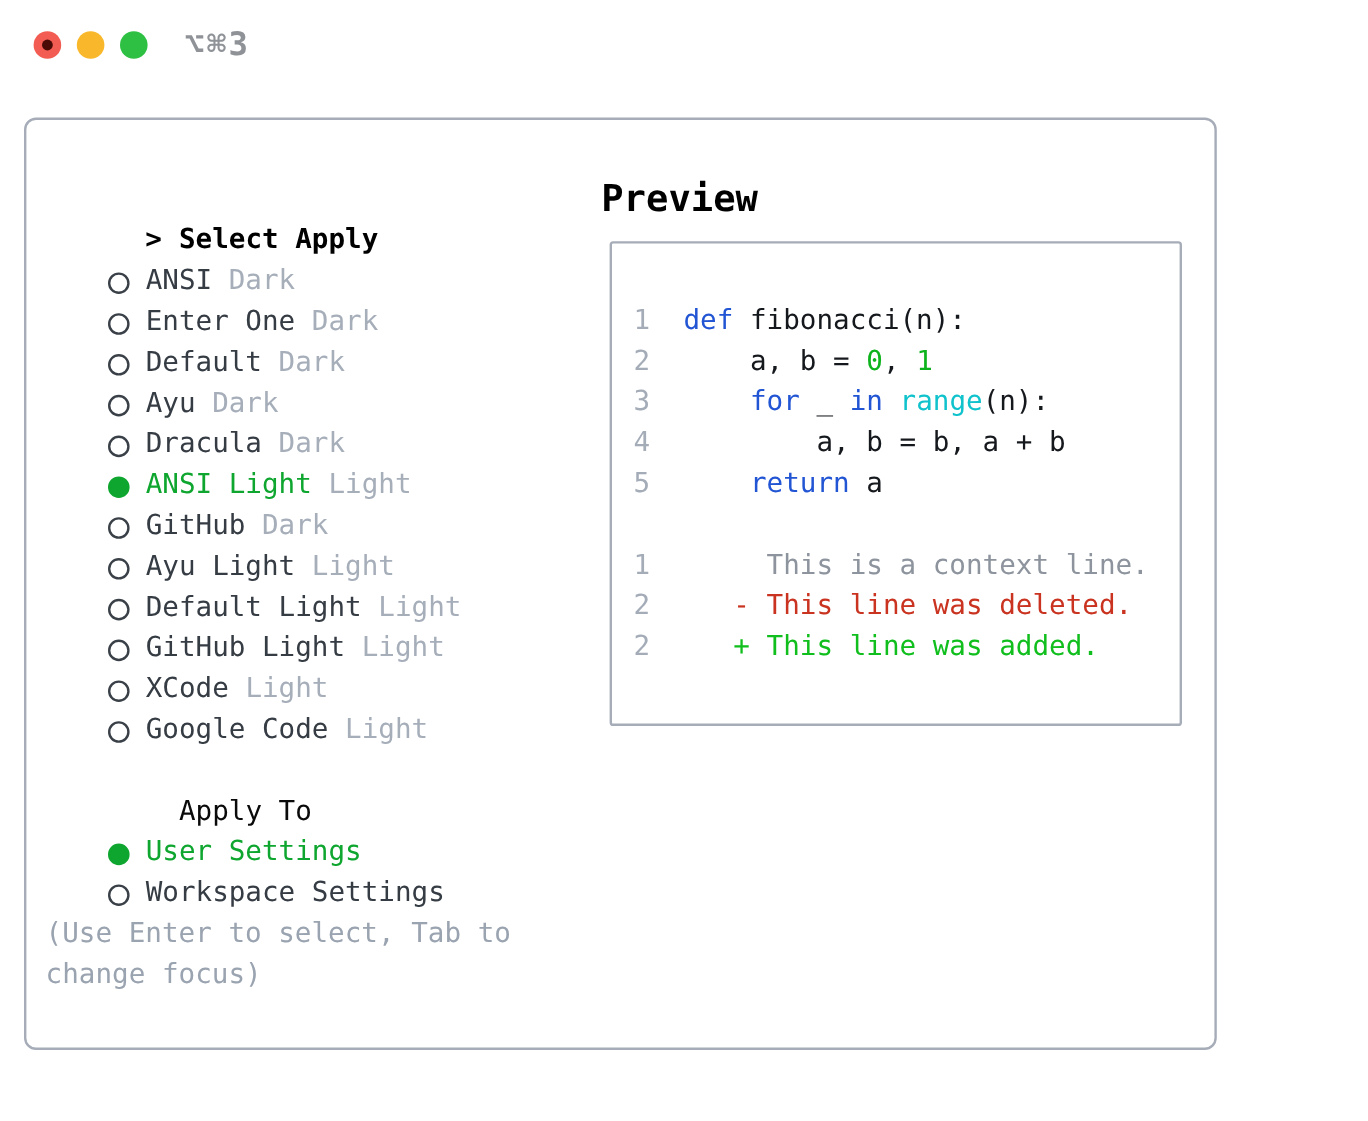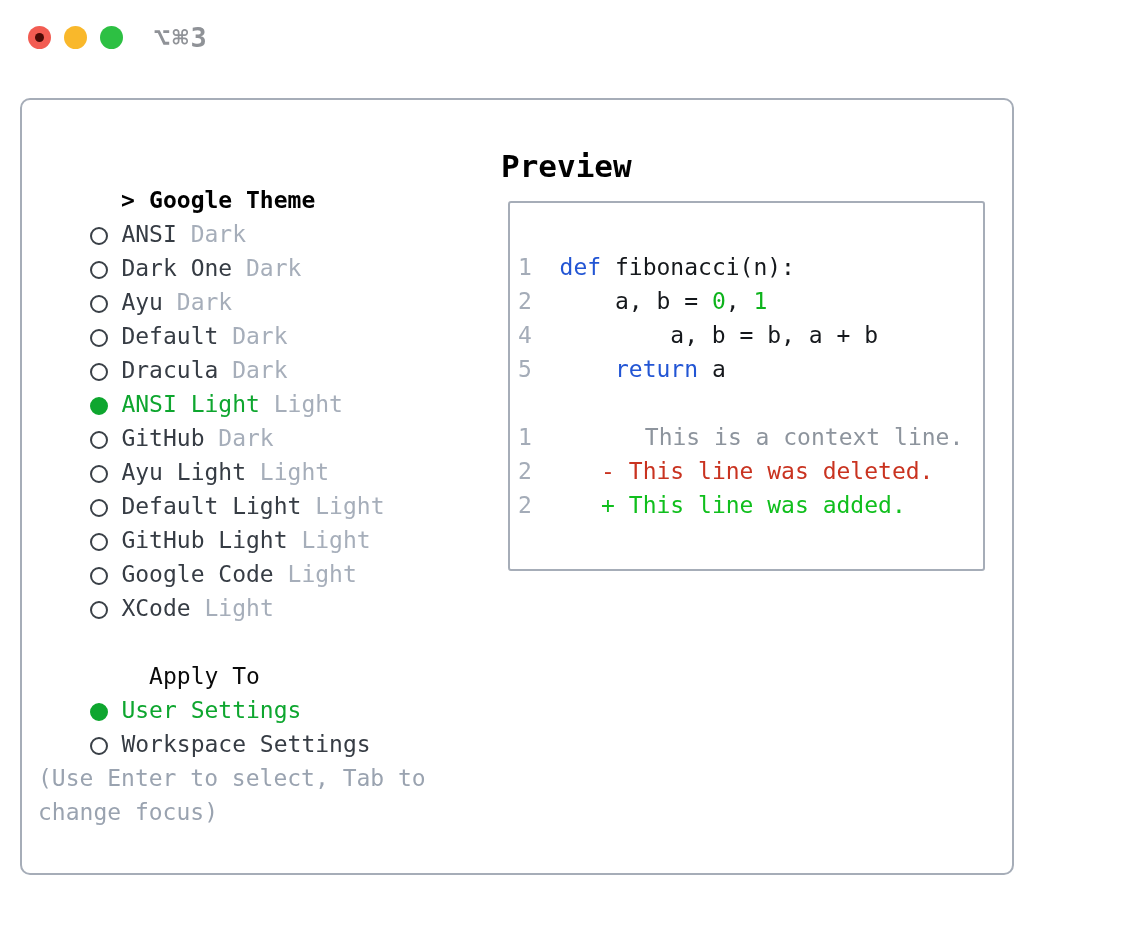--- a/index.html
+++ b/index.html
@@ -52,64 +52,64 @@
   .option-label { color: var(--text-dark); }
   .option-row.selected .option-label { color: var(--selected-green); }
   .hint { color: var(--hint-gray); font-size: 23px; line-height: 34px; max-width: 29ch; }
 
   
   .right-col { position: absolute; left: 479px; top: 49px; }
   .preview-title { font-size: 31px; line-height: 34px; font-weight: bold; color: #000; }
   .preview-box {
     margin: 18px 0 0 7px; width: 477px;
     border: 2px solid var(--border-gray); border-radius: 3px;
-    padding: 47px 8px; background: #fff;
+    padding: 47px 18px; background: #fff;
   }
   .code-line { height: 34px; line-height: 34px; white-space: pre; font-size: 23px; }
   .t-lineno  { color: var(--lineno-gray); }
   .t-plain   { color: var(--code-dark); }
   .t-keyword { color: var(--keyword-blue); }
   .t-number  { color: var(--number-green); }
   .t-builtin { color: var(--builtin-cyan); }
-  .t-context { color: var(--context-gray); margin-left: 16px; }
+  .t-context { color: var(--context-gray); }
   .t-deleted { color: var(--deleted-red); }
   .t-added   { color: var(--added-green); }
 </style>
 </head>
 <body>
 
 <div class="titlebar">
   <span class="light red"></span>
   <span class="light yellow"></span>
   <span class="light green"></span>
   <div class="window-title">⌥⌘3</div>
 </div>
 
 <div class="main-box">
 
   <div class="left-col">
     <div class="row">
-      <span class="marker prompt-glyph">&gt;</span><span class="section-title">Google Theme</span>
+      <span class="marker prompt-glyph">&gt;</span><span class="section-title">Select Apply</span>
     </div>
 
     <div>
   <div class="row theme-row">
     <span class="marker radio"></span><span class="theme-name">ANSI</span><span class="theme-tag"> Dark</span>
   </div>
 
   <div class="row theme-row">
-    <span class="marker radio"></span><span class="theme-name">Dark One</span><span class="theme-tag"> Dark</span>
+    <span class="marker radio"></span><span class="theme-name">Enter One</span><span class="theme-tag"> Dark</span>
+  </div>
+
+  <div class="row theme-row">
+    <span class="marker radio"></span><span class="theme-name">Default</span><span class="theme-tag"> Dark</span>
   </div>
 
   <div class="row theme-row">
     <span class="marker radio"></span><span class="theme-name">Ayu</span><span class="theme-tag"> Dark</span>
-  </div>
-
-  <div class="row theme-row">
-    <span class="marker radio"></span><span class="theme-name">Default</span><span class="theme-tag"> Dark</span>
   </div>
 
   <div class="row theme-row">
     <span class="marker radio"></span><span class="theme-name">Dracula</span><span class="theme-tag"> Dark</span>
   </div>
 
   <div class="row theme-row selected">
     <span class="marker radio on"></span><span class="theme-name">ANSI Light</span><span class="theme-tag"> Light</span>
   </div>
 
@@ -123,25 +123,25 @@
 
   <div class="row theme-row">
     <span class="marker radio"></span><span class="theme-name">Default Light</span><span class="theme-tag"> Light</span>
   </div>
 
   <div class="row theme-row">
     <span class="marker radio"></span><span class="theme-name">GitHub Light</span><span class="theme-tag"> Light</span>
   </div>
 
   <div class="row theme-row">
-    <span class="marker radio"></span><span class="theme-name">Google Code</span><span class="theme-tag"> Light</span>
+    <span class="marker radio"></span><span class="theme-name">XCode</span><span class="theme-tag"> Light</span>
   </div>
 
   <div class="row theme-row">
-    <span class="marker radio"></span><span class="theme-name">XCode</span><span class="theme-tag"> Light</span>
+    <span class="marker radio"></span><span class="theme-name">Google Code</span><span class="theme-tag"> Light</span>
   </div>
 </div>
 
     <div class="blank-row"></div>
 
     <div class="row">
       <span class="marker"></span><span class="apply-title">Apply To</span>
     </div>
 
     <div>
@@ -158,20 +158,21 @@
 
     <div class="hint">(Use Enter to select, Tab to change focus)</div>
   </div>
 
   <div class="right-col">
     <div class="preview-title">Preview</div>
     <div class="preview-box">
       <div>
           <div class="code-line"><span class="t-lineno">1</span><span class="t-plain">  </span><span class="t-keyword">def</span><span class="t-plain"> fibonacci(n):</span></div>
           <div class="code-line"><span class="t-lineno">2</span><span class="t-plain">      a, b = </span><span class="t-number">0</span><span class="t-plain">, </span><span class="t-number">1</span></div>
+          <div class="code-line"><span class="t-lineno">3</span><span class="t-plain">      </span><span class="t-keyword">for</span><span class="t-plain"> _ </span><span class="t-keyword">in</span><span class="t-plain"> </span><span class="t-builtin">range</span><span class="t-plain">(n):</span></div>
           <div class="code-line"><span class="t-lineno">4</span><span class="t-plain">          a, b = b, a + b</span></div>
           <div class="code-line"><span class="t-lineno">5</span><span class="t-plain">      </span><span class="t-keyword">return</span><span class="t-plain"> a</span></div>
           <div class="code-line">&nbsp;</div>
           <div class="code-line"><span class="t-lineno">1</span><span class="t-plain">       </span><span class="t-context">This is a context line.</span></div>
           <div class="code-line"><span class="t-lineno">2</span><span class="t-plain">     </span><span class="t-deleted">- This line was deleted.</span></div>
           <div class="code-line"><span class="t-lineno">2</span><span class="t-plain">     </span><span class="t-added">+ This line was added.</span></div>
         </div>
     </div>
   </div>
 

